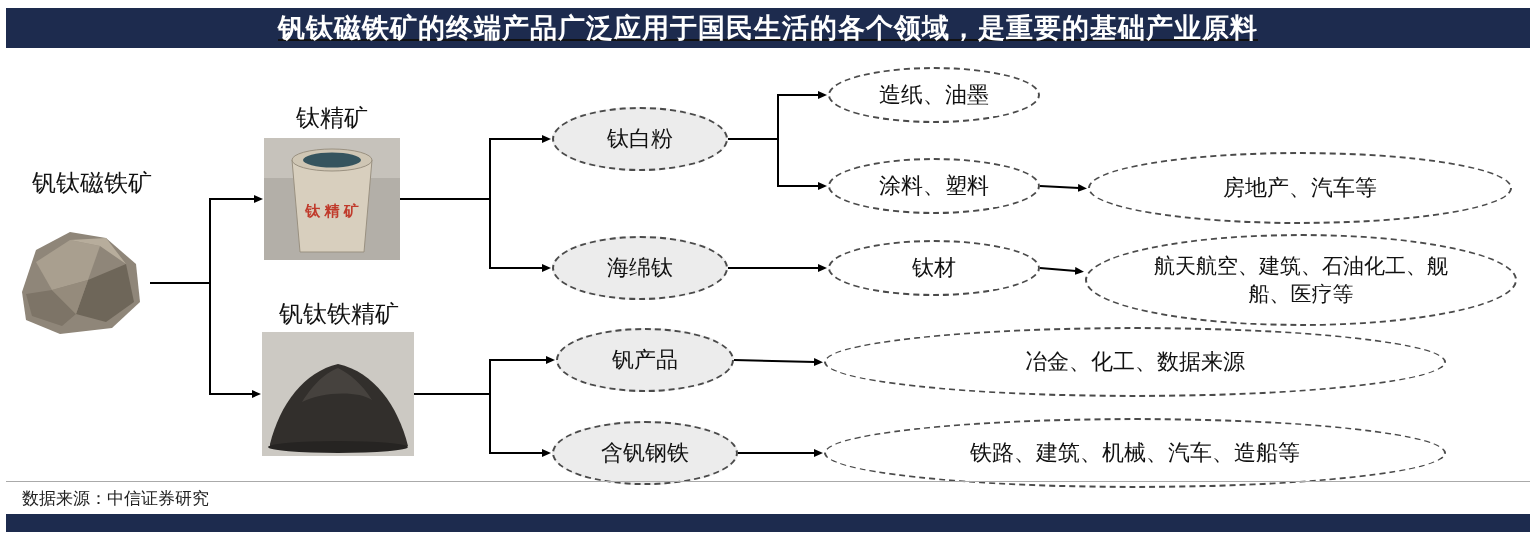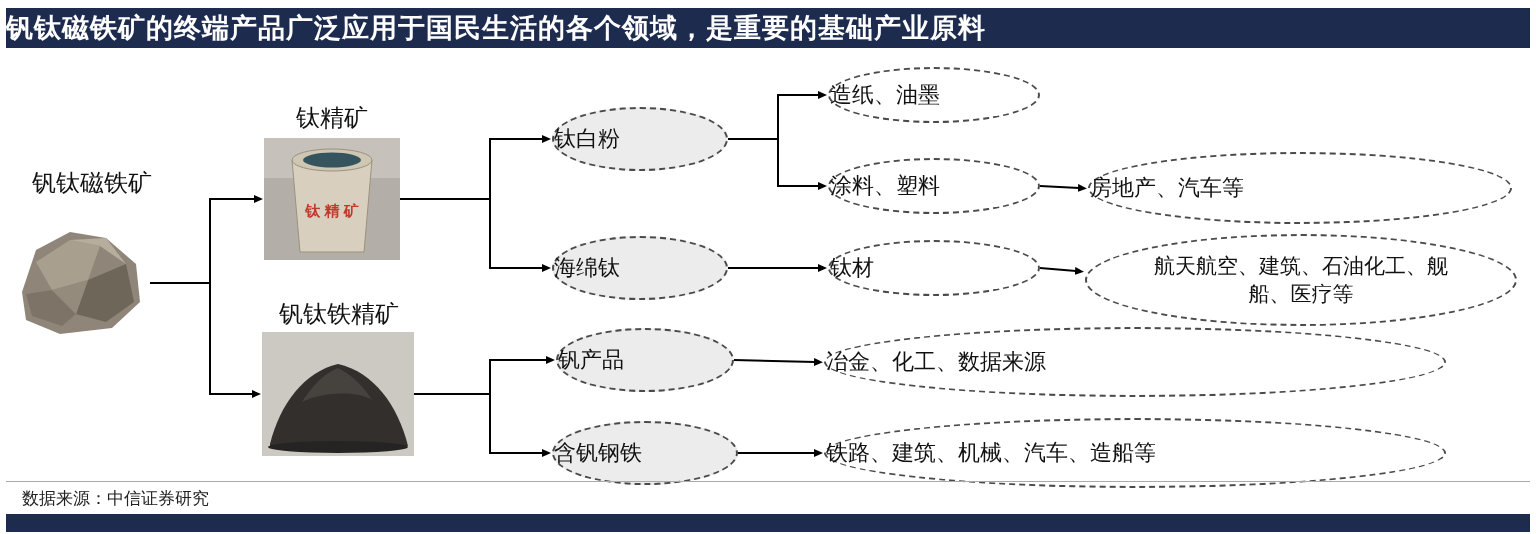--- a/index.html
+++ b/index.html
@@ -2,30 +2,30 @@
 <html><head>
 <meta charset="utf-8">
 <style>
   html,body{margin:0;padding:0;background:#ffffff;}
   .canvas{
     position:relative;width:1536px;height:534px;background:#ffffff;overflow:hidden;
     font-family:"Liberation Sans","DejaVu Sans",sans-serif;color:#111;
   }
   .banner{
     position:absolute;left:6px;right:6px;top:8px;height:40px;
-    background:#1d2b4e;display:flex;align-items:center;
+    background:#1d2b4e;display:flex;align-items:center;justify-content:center;text-decoration:underline;
   }
   .banner span{color:#ffffff;font-size:27px;font-weight:bold;letter-spacing:1px;}
   .connectors{position:absolute;left:0;top:0;width:1536px;height:534px;pointer-events:none;}
   .free-label{position:absolute;text-align:center;font-size:24px;color:#111;}
   .photo{position:absolute;}
   .photo svg{display:block;}
   .ellipse{
     position:absolute;border:2px dashed #4a4a4a;border-radius:50%;
-    display:flex;align-items:center;text-align:center;
+    display:flex;align-items:center;justify-content:center;text-align:center;
     font-size:22px;color:#111;box-sizing:border-box;background:#ffffff;
   }
   .ellipse.lvl1{background:#ececec;}
   .ellipse .txt{line-height:1.35;}
   .ellipse.pad .txt{padding:0 58px;}
   .rule{position:absolute;left:6px;right:6px;top:481px;height:1px;background:#aaaaaa;}
   .source{position:absolute;left:22px;top:487px;font-size:17px;color:#222;}
   .bottom-bar{position:absolute;left:6px;right:6px;bottom:2px;height:18px;background:#1d2b4e;}
 </style>
 </head>

